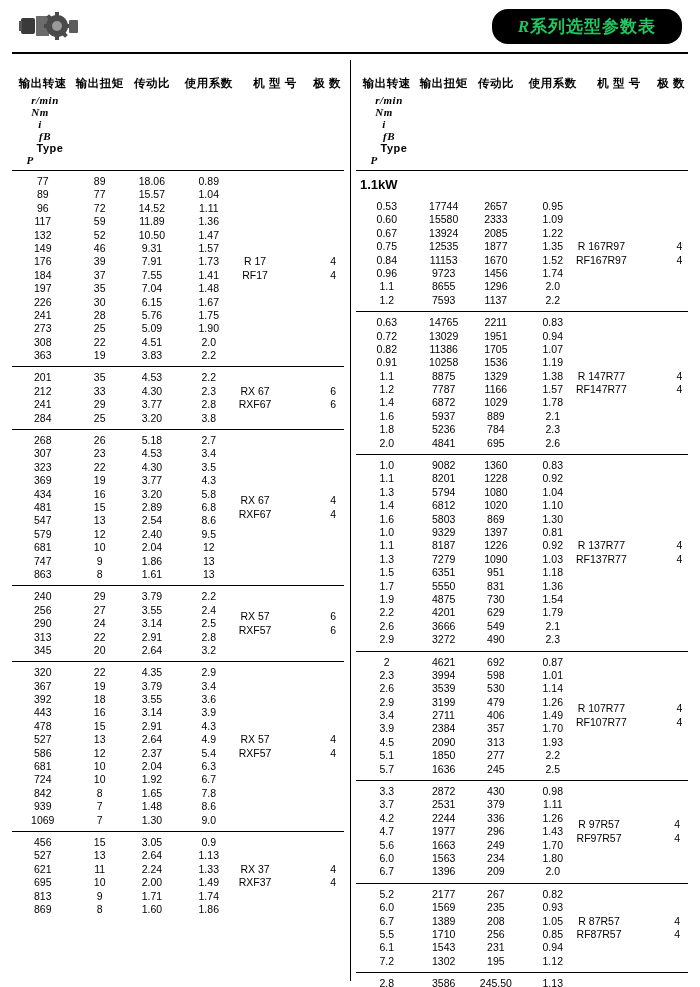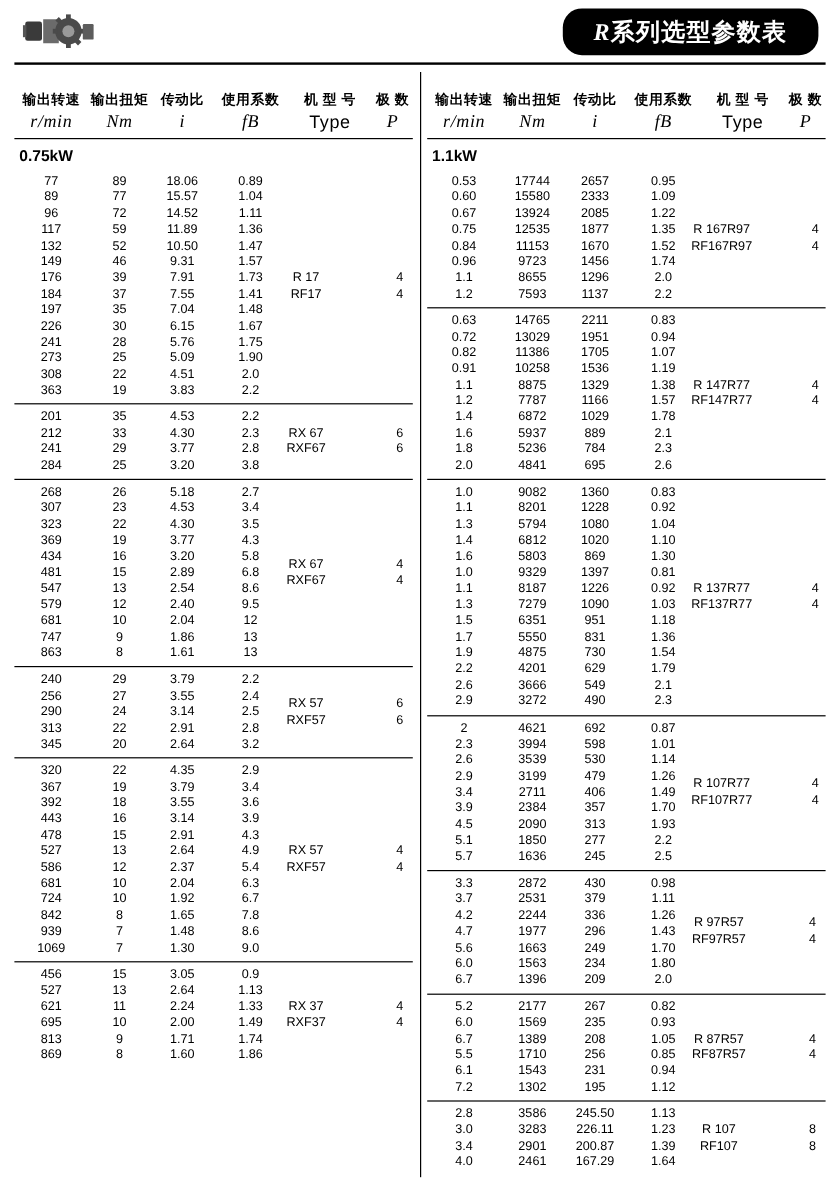--- a/index.html
+++ b/index.html
@@ -22,22 +22,22 @@
     align-items: center;
     justify-content: space-between;
     padding: 0 6px;
   }
   .logo-box {
     width: 62px; height: 34px;
     display: flex; align-items: center; justify-content: center;
   }
   .title-badge {
     background: #000;
-    color: #ffffff;
-    font-size: 20px;
+    color: #22c55e;
+    font-size: 17px;
     font-weight: bold;
     letter-spacing: 1px;
     padding: 6px 26px;
     border-radius: 16px;
     font-family: "Liberation Serif", serif;
     font-style: italic;
   }
   .title-badge .cn { font-style: normal; font-family: "DejaVu Sans", sans-serif; }
   .rule {
     position:absolute; left:12px; right:12px; top:52px;
@@ -69,21 +69,21 @@
     letter-spacing: 0.5px;
   }
   .hrow { display: flex; }
   .hrow .c { text-align: center; }
   .hrow .c.rpm   { width: 66px; }
   .hrow .c.nm    { width: 56px; }
   .hrow .c.ratio { width: 56px; }
   .hrow .c.fb    { width: 66px; }
   .hrow .c.type  { width: 76px; }
   .hrow .c.p     { width: 36px; }
-  .hrow.sub { font-size: 15px; font-weight: normal; margin-top: 3px; }
+  .hrow.sub { font-size: 11px; font-weight: bold; margin-top: 3px; flex-direction: column; }
   .hrow.sub .c { font-family: "Liberation Serif", serif; font-style: italic; }
   .hrow.sub .c.type { font-style: normal; font-family: "Liberation Sans", sans-serif; }
 
   .head-underline { border-bottom: 1.5px solid #000; margin-top: 4px; }
 
   .kw {
     font-size: 13px;
     font-weight: bold;
     padding: 6px 0 4px 4px;
   }
@@ -171,21 +171,20 @@
         <div class="hrow sub">
           <div class="c rpm">r/min</div>
           <div class="c nm">Nm</div>
           <div class="c ratio">i</div>
           <div class="c fb">fB</div>
           <div class="c type">Type</div>
           <div class="c p">P</div>
         </div>
         <div class="head-underline"></div>
       </div>
-      <div class="kw">0.75kW</div>
       <div id="left-blocks">
           <div class="block first">
             <div class="rows">
               <div class="row">
                 <div class="c rpm">77</div>
                 <div class="c nm">89</div>
                 <div class="c ratio">18.06</div>
                 <div class="c fb">0.89</div>
                 <div class="c type"></div>
                 <div class="c p"></div>

